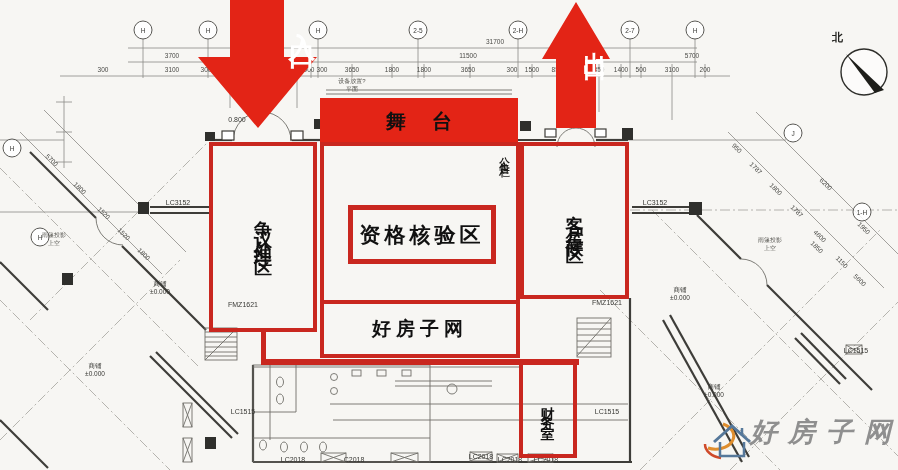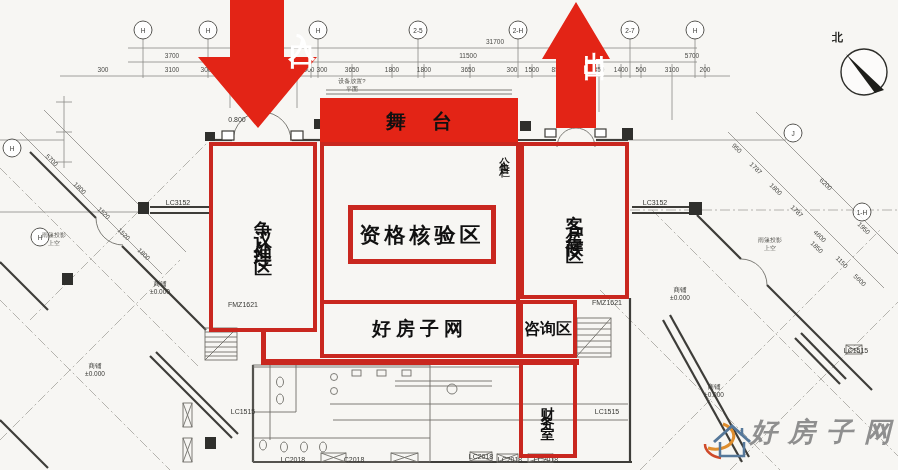--- a/index.html
+++ b/index.html
@@ -341,23 +341,20 @@
 
   <div class="rbox" style="left:520px;top:142px;width:109px;height:157px;"></div>
   <div class="zone-center" style="left:520px;top:148px;width:109px;height:145px;">
     <span class="vlabel" style="font-size:18px;letter-spacing:8px;">客户等候区</span>
   </div>
 
   <div class="rbox zone-center" style="left:320px;top:300px;width:200px;height:58px;">
     <span class="hlabel" style="font-size:19px;letter-spacing:5px;">好房子网</span>
   </div>
 
-  <div class="rbox zone-center" style="left:519px;top:300px;width:58px;height:58px;">
-    <span class="hlabel" style="font-size:16px;">咨询区</span>
-  </div>
 
   <div class="rbox zone-center" style="left:519px;top:360px;width:58px;height:98px;">
     <span class="vlabel" style="font-size:14px;letter-spacing:9px;">财务室</span>
   </div>
 
   <div class="rfill" style="left:261px;top:330px;width:5px;height:34px;"></div>
   <div class="rfill" style="left:261px;top:359px;width:318px;height:6px;"></div>
 
   <svg class="abs" style="left:196px;top:0;" width="124" height="130" viewBox="0 0 124 130">
     <path d="M34,0 h54 v57 h33 L62,128 L2,57 h32 z" fill="var(--arrow)"></path>

